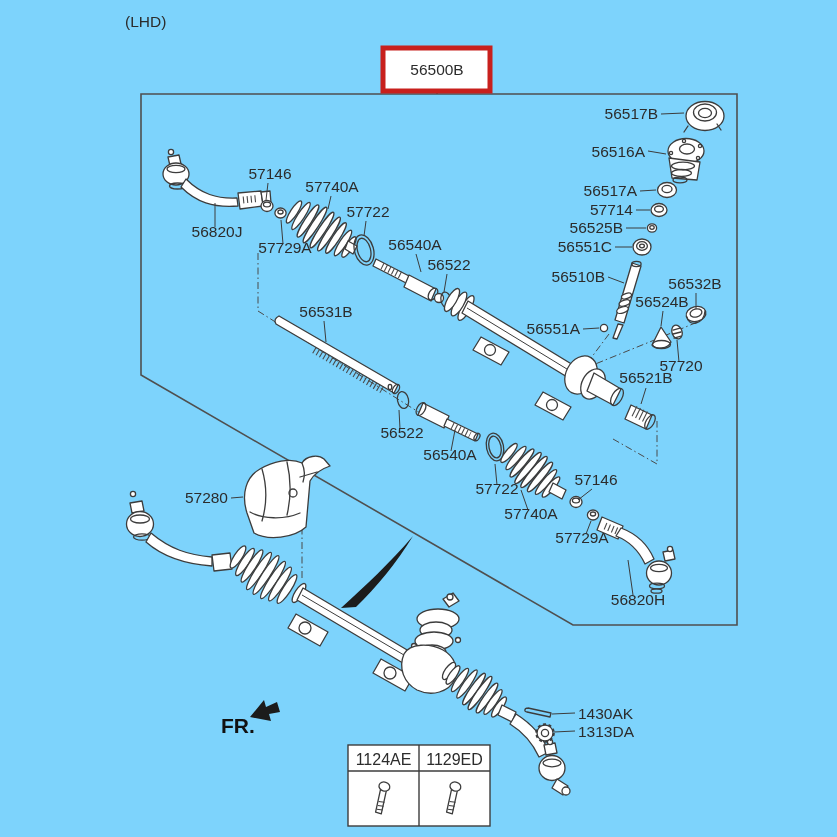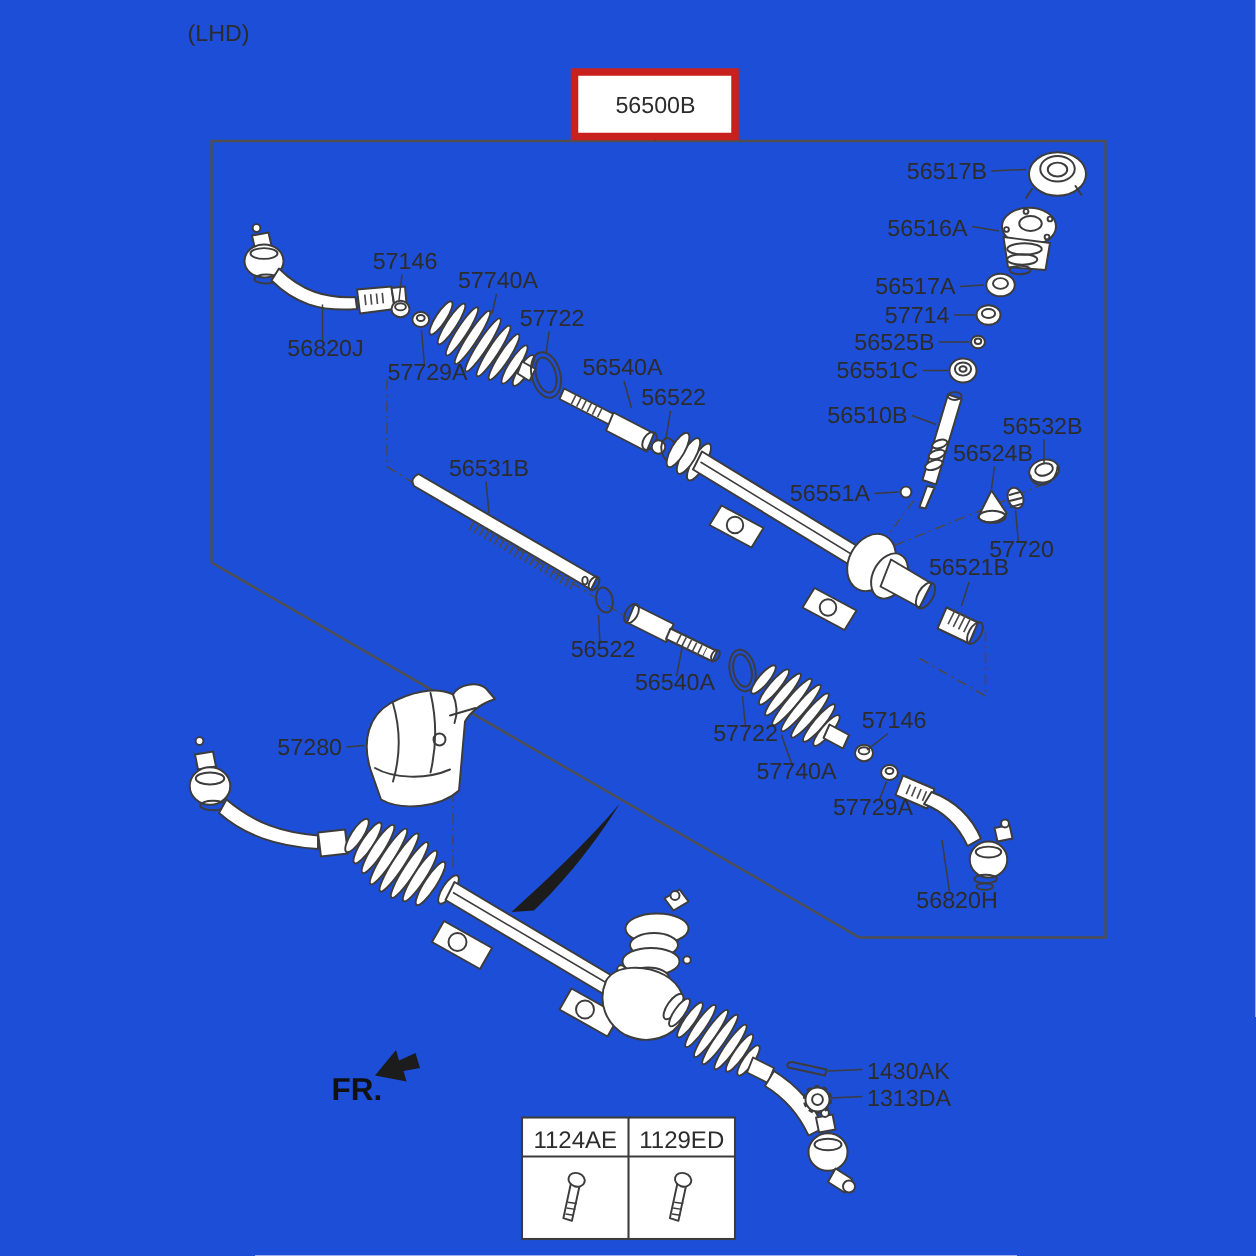--- a/index.html
+++ b/index.html
@@ -1,16 +1,16 @@
 <!DOCTYPE html>
 <html><head>
 <meta charset="utf-8">
 <style>
   html,body { margin:0; padding:0; background:#ffffff; }
-  .canvas { position:relative; width:837px; height:837px; background:#1d4ed8; overflow:hidden; }
+  .canvas { position:relative; width:837px; height:837px; background:#7dd3fc; overflow:hidden; }
   svg { display:block; }
   .ln  { fill:none;  stroke:#3c3c3c; stroke-width:1.3; stroke-linecap:round; stroke-linejoin:round; }
   .fw  { fill:#ffffff; stroke:#3c3c3c; stroke-width:1.3; stroke-linecap:round; stroke-linejoin:round; }
   .fd  { fill:#1c1c1c; stroke:none; }
   .thin{ fill:none; stroke:#3c3c3c; stroke-width:1; }
   .dash{ fill:none; stroke:#4a4a4a; stroke-width:1; stroke-dasharray:7 3 1.5 3; }
   .thr { fill:none; stroke:#4a4a4a; stroke-width:7; stroke-dasharray:1.1 2.8; }
   .thrW{ fill:none; stroke:#4a4a4a; stroke-width:11; stroke-dasharray:1.1 2.8; }
   .border { fill:none; stroke:#4f4f4f; stroke-width:1.6; }
   .lead { fill:none; stroke:#3c3c3c; stroke-width:1; }

